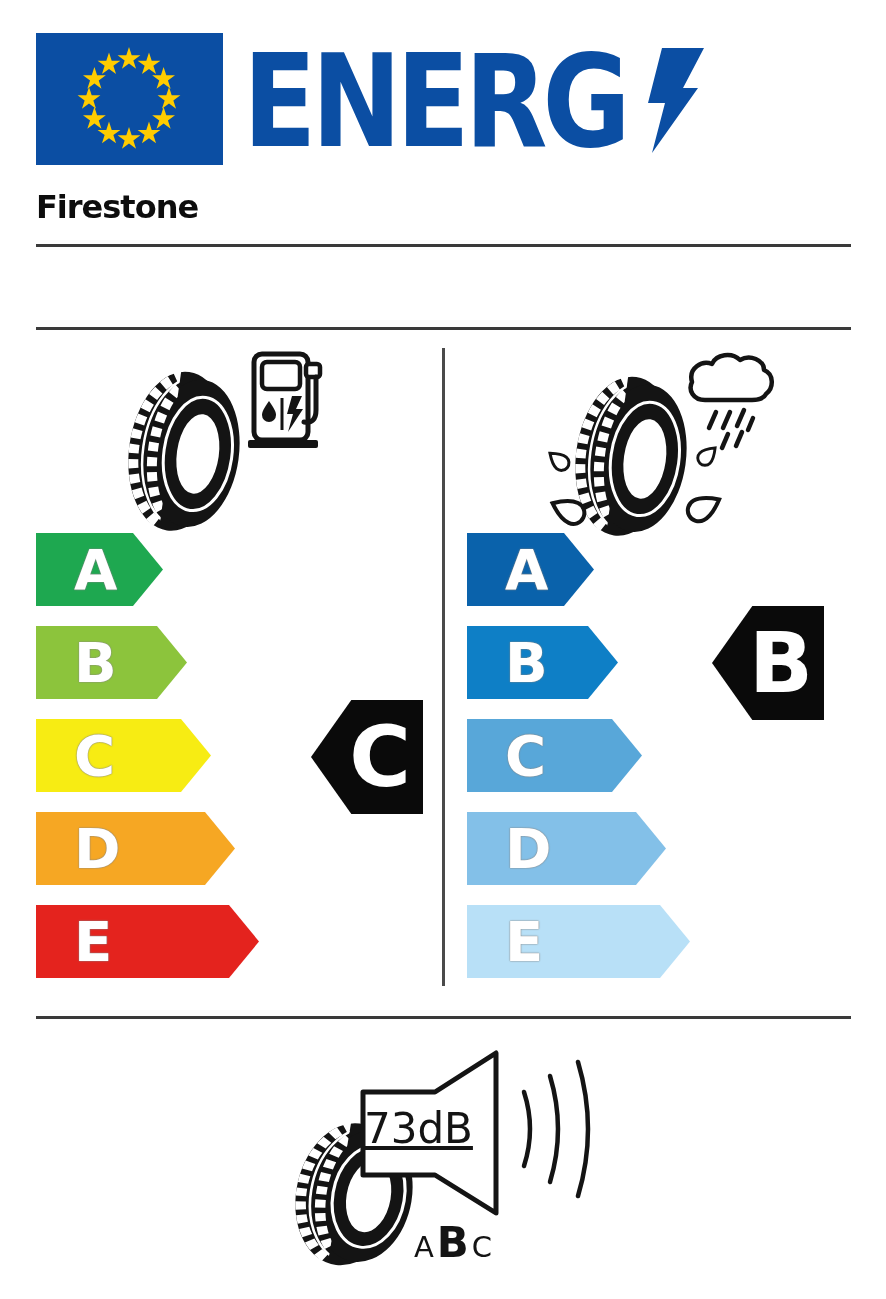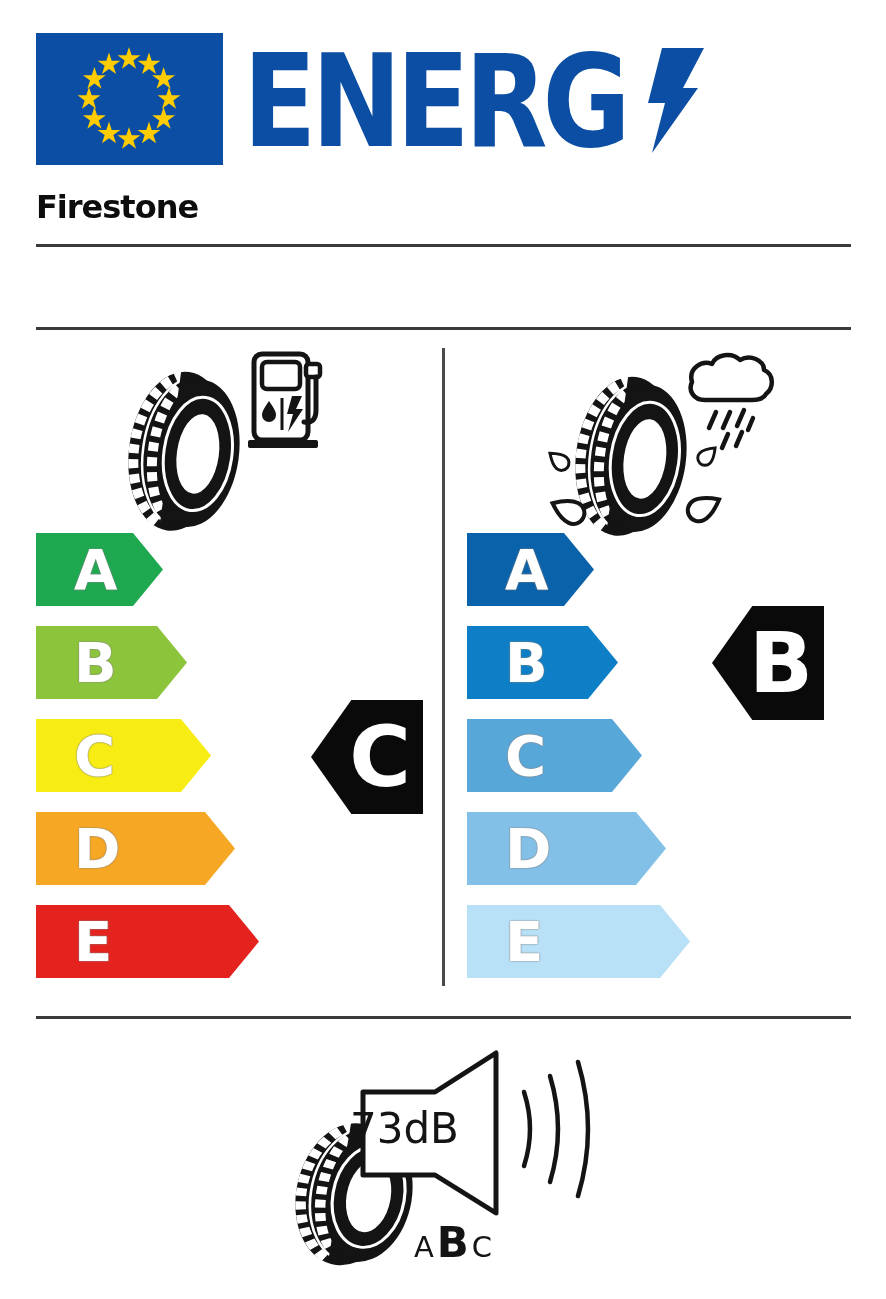--- a/index.html
+++ b/index.html
@@ -30,22 +30,22 @@
     font-size:56px;font-weight:bold;color:#fff;padding-left:38px;line-height:1;
     text-shadow:0 0 2px #8a8a8a,0 0 1px #777;
   }
   .rating-arrow{
     position:absolute;width:112px;height:114px;display:flex;align-items:center;justify-content:center;
     clip-path:polygon(0 50%, 36% 0, 100% 0, 100% 100%, 36% 100%);
   }
   .rating-letter{font-size:84px;font-weight:bold;color:#fff;line-height:1;padding-left:26px;}
   
   #noise-db{
-    position:absolute;left:350px;top:1106px;width:104px;text-align:center;
-    font-size:42px;line-height:1.1;color:#141414;
+    position:absolute;left:364px;top:1106px;width:104px;text-align:center;
+    font-size:42px;line-height:1.1;color:#141414;text-decoration:underline;
   }
   #noise-classes{
     position:absolute;left:414px;top:1222px;display:flex;align-items:baseline;gap:3px;color:#141414;
   }
   .nc{font-size:29px;line-height:1;}
   .nc.bold{font-size:42px;font-weight:bold;}
 </style>
 </head>
 <body>
 

